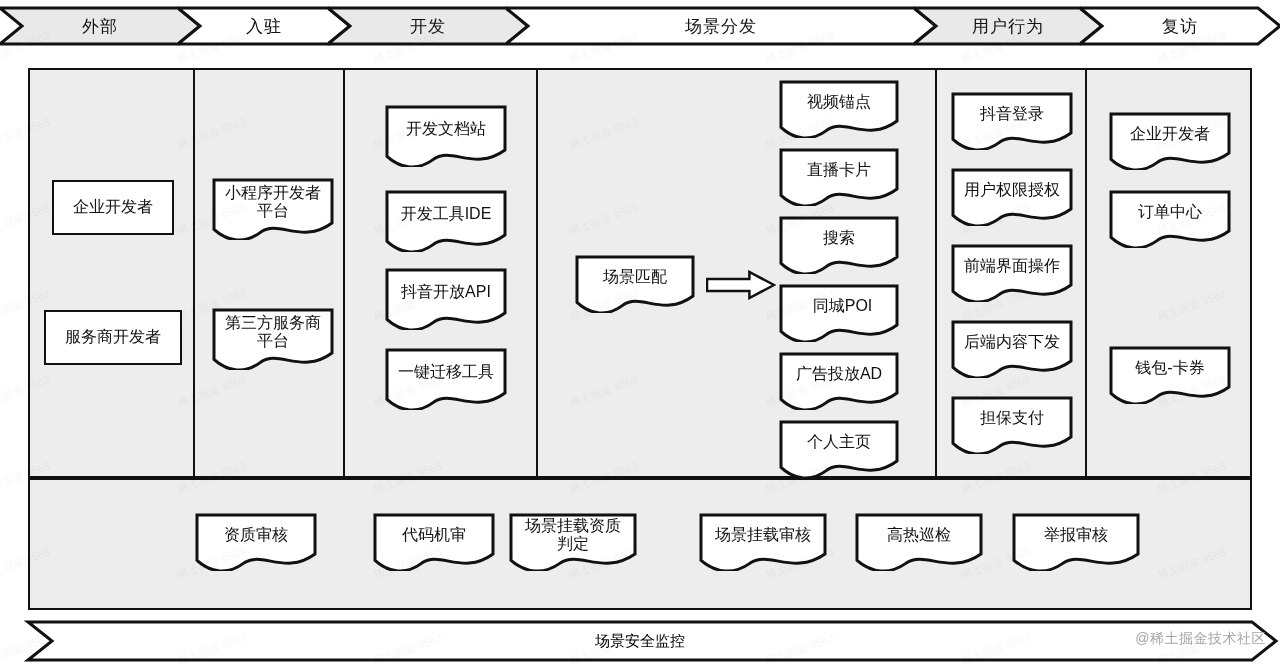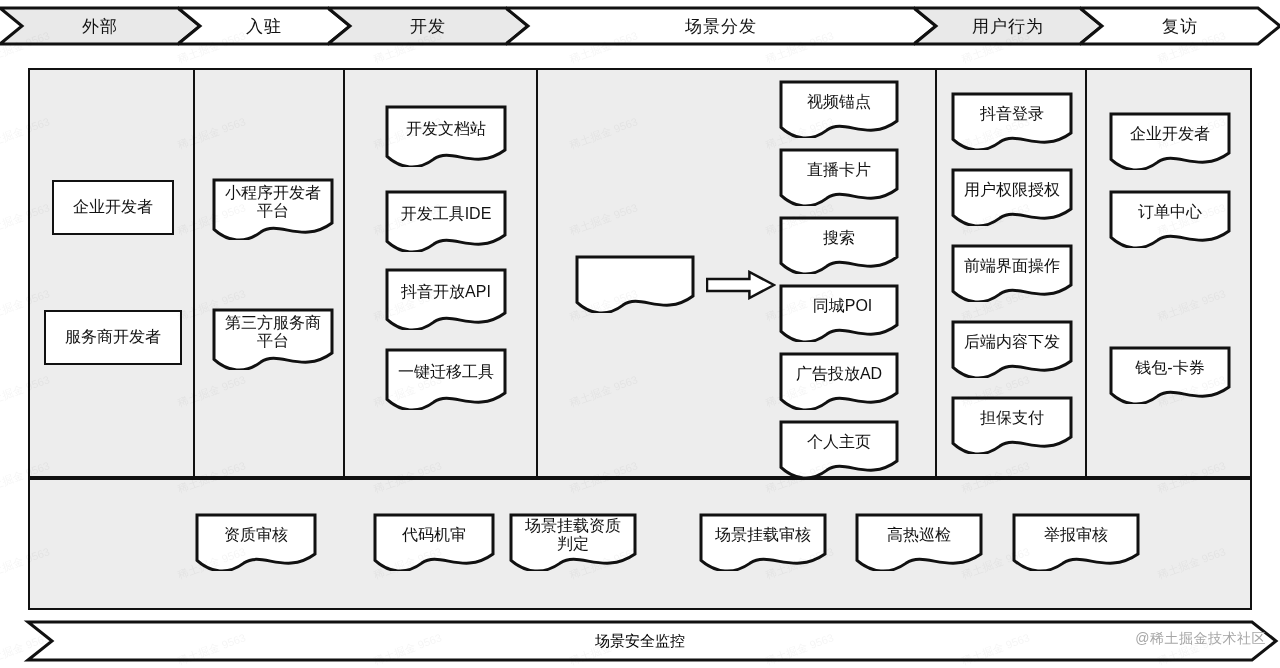--- a/index.html
+++ b/index.html
@@ -172,20 +172,21 @@
             <path d="M2,2 L120,2 L120,45 C90.28,66.7 67.10000000000001,41.5 48.800000000000004,54.1 C32.940000000000005,66 15.860000000000001,63.9 2,51.3 Z" fill="#ffffff" stroke="#111111" stroke-width="3" stroke-linejoin="miter"></path>
           </svg>
           <div class="txt" style="height: 48px;">一键迁移工具</div>
         </div>
       </div>
       <div class="col" style="left: 508px; width: 399px;">
         <div class="node" style="left: 37px; top: 185px; width: 120px; height: 58px;">
           <svg viewBox="0 0 120 58" preserveAspectRatio="none">
             <path d="M2,2 L118,2 L118,41 C88.8,62.7 66,37.5 48,50.1 C32.400000000000006,62 15.600000000000001,59.9 2,47.3 Z" fill="#ffffff" stroke="#111111" stroke-width="3" stroke-linejoin="miter"></path>
           </svg>
+          <div class="txt" style="height: 44px;">场景匹配</div>
         </div>
         <div class="node" style="left: 241px; top: 10px; width: 120px; height: 58px;">
           <svg viewBox="0 0 120 58" preserveAspectRatio="none">
             <path d="M2,2 L118,2 L118,41 C88.8,62.7 66,37.5 48,50.1 C32.400000000000006,62 15.600000000000001,59.9 2,47.3 Z" fill="#ffffff" stroke="#111111" stroke-width="3" stroke-linejoin="miter"></path>
           </svg>
           <div class="txt" style="height: 44px;">视频锚点</div>
         </div>
         <div class="node" style="left: 241px; top: 78px; width: 120px; height: 58px;">
           <svg viewBox="0 0 120 58" preserveAspectRatio="none">
             <path d="M2,2 L118,2 L118,41 C88.8,62.7 66,37.5 48,50.1 C32.400000000000006,62 15.600000000000001,59.9 2,47.3 Z" fill="#ffffff" stroke="#111111" stroke-width="3" stroke-linejoin="miter"></path>

